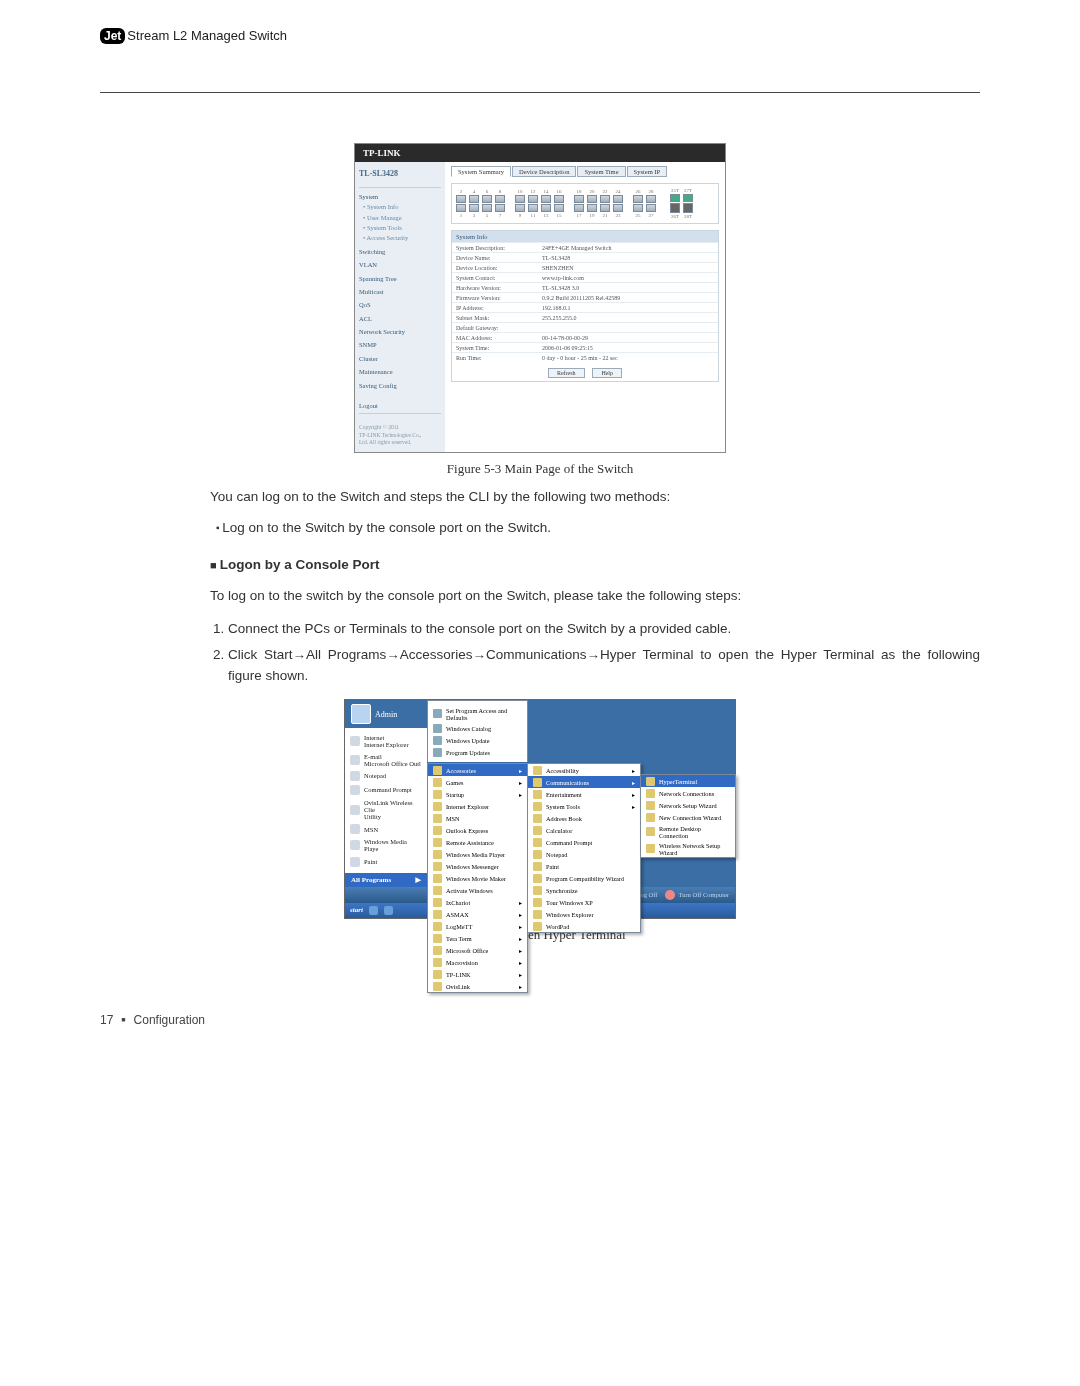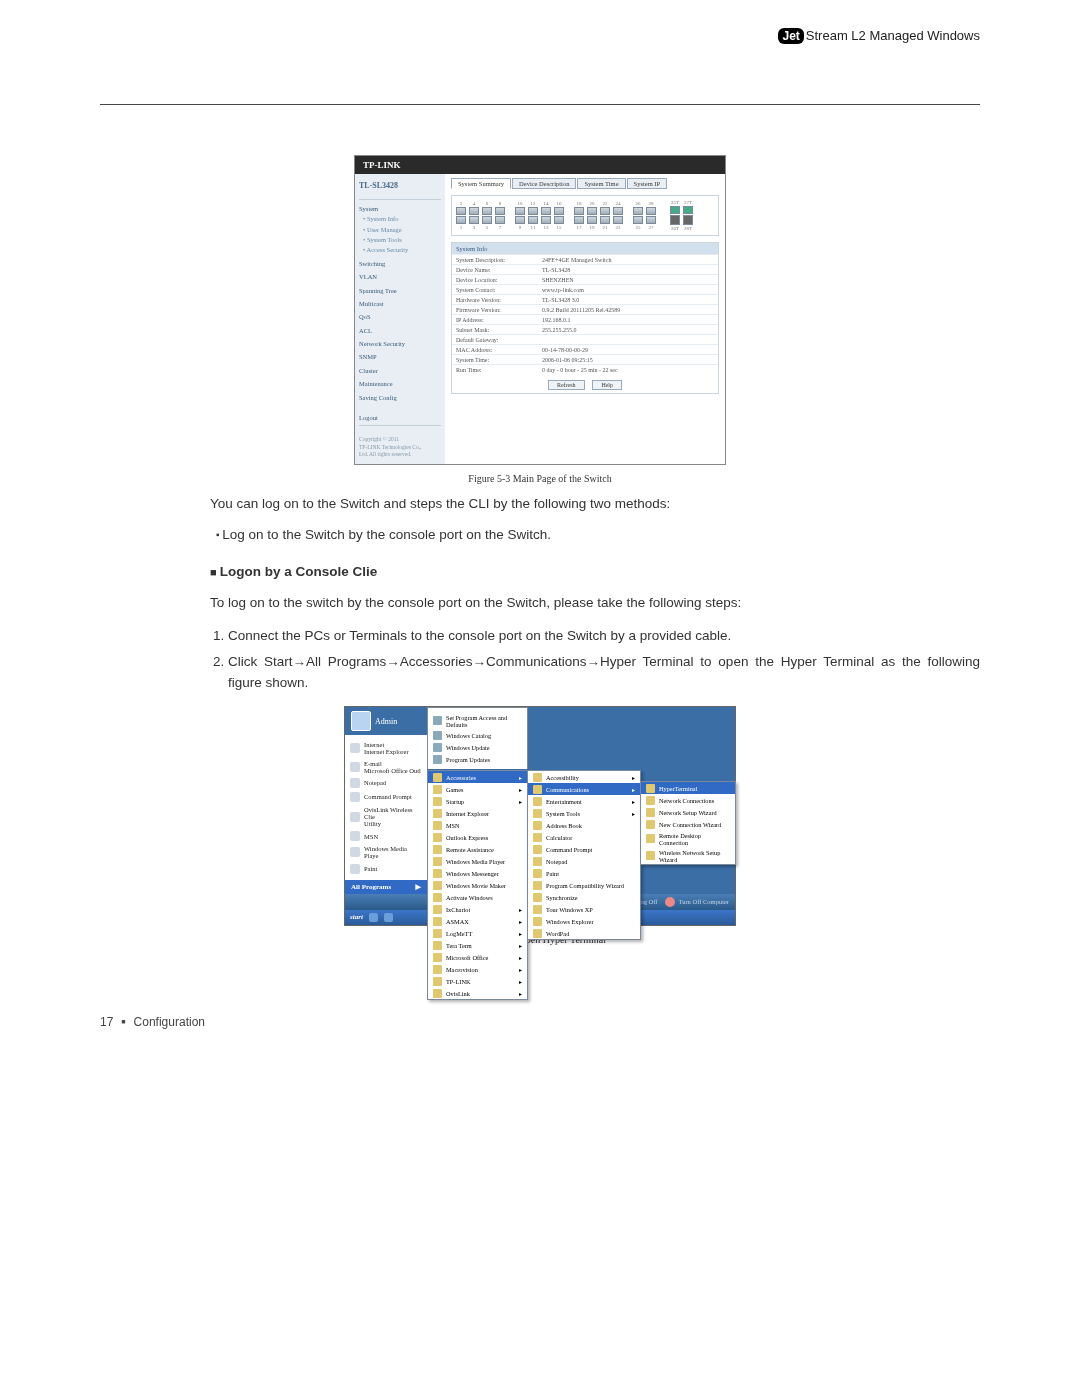--- a/index.html
+++ b/index.html
@@ -13,22 +13,21 @@
     }
     .page {
       padding: 28px 100px 40px 100px;
       box-sizing: border-box;
     }
     .header {
       display: flex;
       align-items: baseline;
       font-size: 13px;
       color: #222;
-      margin-bottom: 60px;
-      justify-content: flex-end;
+      margin-bottom: 48px;
     }
     .logo {
       background: #000;
       color: #fff;
       padding: 1px 4px;
       border-radius: 6px;
       font-weight: bold;
       font-size: 12px;
       margin-right: 2px;
     }
@@ -162,21 +161,21 @@
     .btn {
       display: inline-block;
       border: 1px solid #9ab;
       background: #eef3f7;
       font-size: 6px;
       padding: 1px 8px;
       margin: 0 3px;
     }
     .caption {
       text-align: center;
-      font-size: 10px;
+      font-size: 13px;
       color: #333;
       margin-top: 8px;
     }
     h2.section {
       font-size: 18px;
       font-weight: bold;
       margin: 70px 0 18px 0;
       color: #222;
       display: flex;
       align-items: center;
@@ -390,21 +389,21 @@
       top: -2px;
     }
   </style>
 </head>
 <body>
 
 <div class="page">
 
   <div class="header">
     <span class="logo">Jet</span><span>Stream</span>&nbsp;
-    <span>L2 Managed Windows</span>
+    <span>L2 Managed Switch</span>
   </div>
   <div class="header-line"></div>
 
   <div style="height:50px"></div>
 
   <div class="fig-wrap">
     <div class="fig1">
       <div class="fig1-top">TP-LINK</div>
       <div class="fig1-body">
         <div class="fig1-side">
@@ -601,21 +600,21 @@
     </div>
     <div class="caption">Figure 5-3  Main Page of the Switch</div>
   </div>
 
 
   <div class="body-text">
     <p>You can log on to the Switch and steps the CLI by the following two methods:</p>
     <ul>
       <li>Log on to the Switch by the console port on the Switch.</li>
     </ul>
-    <div class="subhead">Logon by a Console Clie</div>
+    <div class="subhead">Logon by a Console Port</div>
     <p>To log on to the switch by the console port on the Switch, please take the following steps:</p>
     <ol class="steps">
       <li>Connect the PCs or Terminals to the console port on the Switch by a provided cable.</li>
       <li><span>Click Start→All Programs→Accessories→Communications→Hyper Terminal to open the Hyper Terminal as the following figure shown.</span></li>
     </ol>
   </div>
 
   <div class="fig-wrap" style="margin-top:10px">
     <div class="fig2">
       <div class="fig2-inner">

